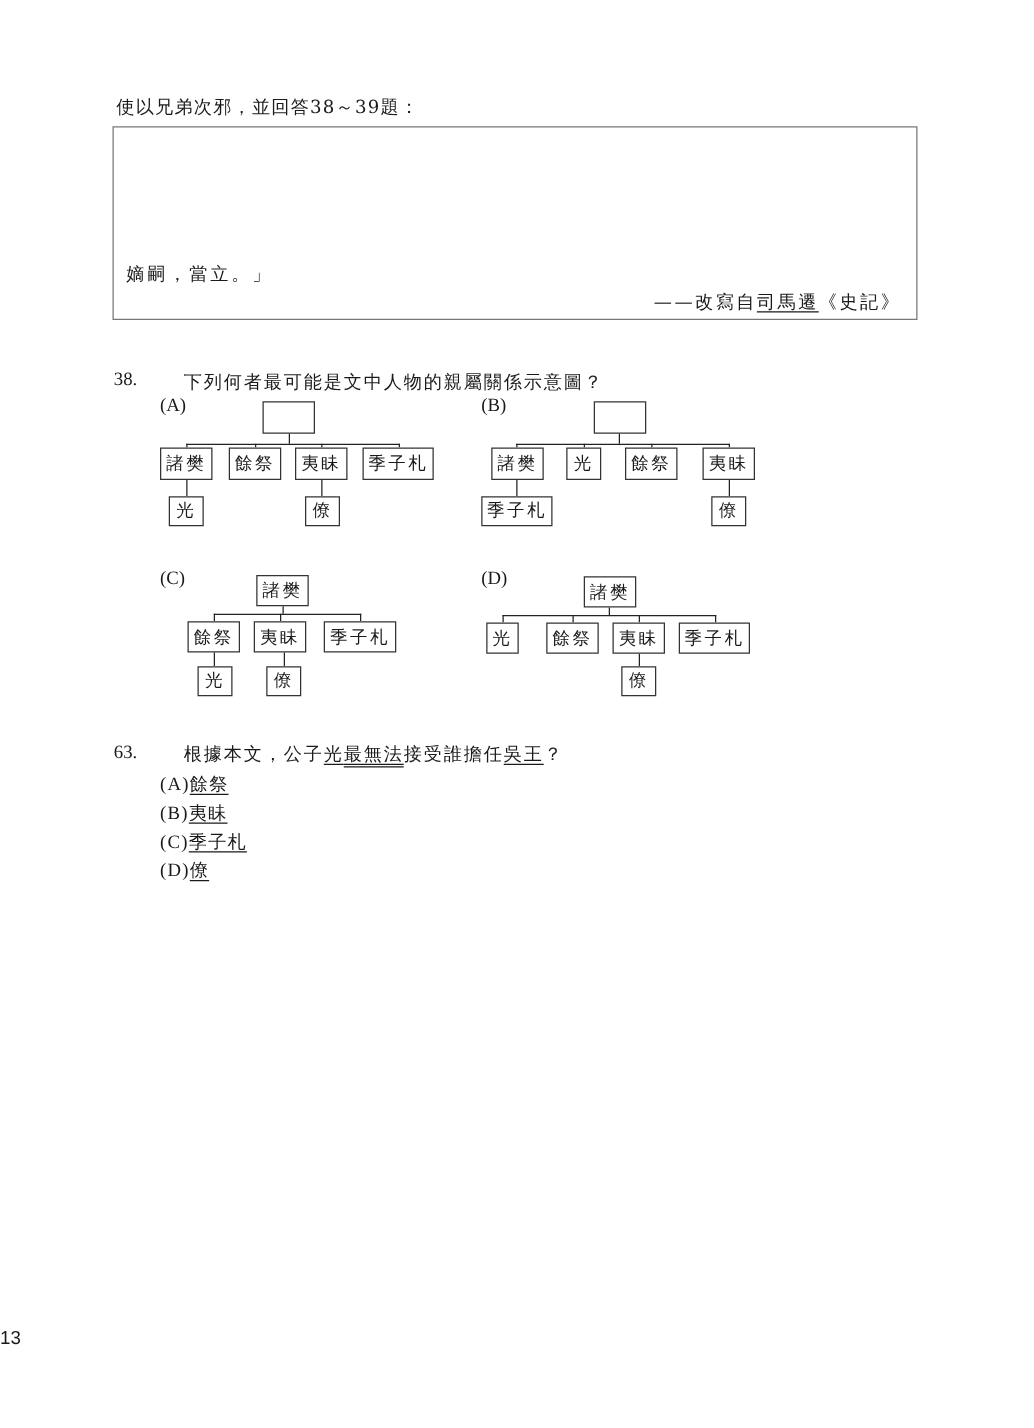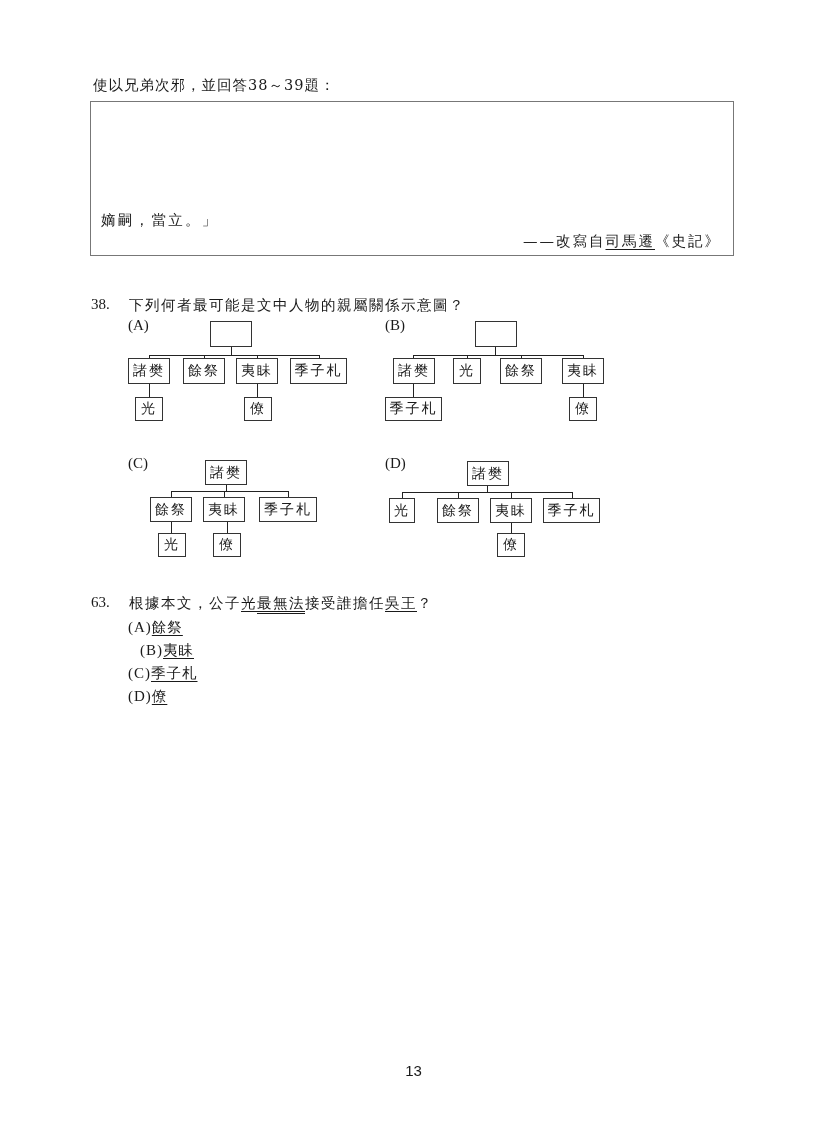--- a/index.html
+++ b/index.html
@@ -6,29 +6,29 @@
   body { width: 827px; height: 1142px; position: relative; overflow: hidden;
          font-family: "DejaVu Serif", "Liberation Serif", serif; color: #1a1a1a; }
   .abs { position: absolute; }
   .intro { left: 93px; top: 76px; font-size: 14.5px; letter-spacing: 1px; white-space: nowrap; }
   .passage-box { left: 90px; top: 101px; width: 644px; height: 155px; border: 1px solid #777; box-sizing: border-box; }
   .passage-line { position: absolute; left: 10px; font-size: 14.5px; letter-spacing: 2.3px; white-space: nowrap; line-height: 20px; }
   .u { text-decoration: underline; text-underline-offset: 3px; text-decoration-thickness: 1px; }
   .uu { text-decoration: underline double; text-underline-offset: 3px; text-decoration-thickness: 1px; }
   .source { position: absolute; right: 12px; top: 130px; font-size: 14.5px; letter-spacing: 2px; white-space: nowrap; }
   .qnum { font-family: "Liberation Serif", serif; font-size: 15px; }
-  .qtext { font-size: 14.5px; letter-spacing: 1.5px; white-space: nowrap; }
+  .qtext { font-size: 14.5px; letter-spacing: 1.5px; white-space: nowrap; margin-left: 18px; }
   .optlabel { font-family: "Liberation Serif", serif; font-size: 15px; }
   .box { position: absolute; border: 1px solid #333; background: #fff; box-sizing: border-box;
          font-size: 14px; display: flex; align-items: center; justify-content: center; letter-spacing: 2px;
          white-space: nowrap; }
   .hline { position: absolute; height: 1px; background: #222; }
   .vline { position: absolute; width: 1px; background: #222; }
   .choice { font-size: 14.5px; letter-spacing: 1px; white-space: nowrap; }
-  .pagenum { left: 0; width: 827px; top: 1062px; text-align: center; font-family: "Liberation Sans", sans-serif; font-size: 15px; }
+  .pagenum { left: 0; width: 827px; top: 1062px; font-family: "Liberation Sans", sans-serif; font-size: 15px; }
 </style>
 </head>
 <body>
 
 <div class="abs intro">使以兄弟次邪，並回答38～39題：</div>
 
 <div class="abs passage-box">
   <div class="passage-line" style="top:108px;"><span>嫡嗣，當立。」</span></div>
   <div class="source">
     <span>——改寫自</span><span class="u">司馬遷</span><span>《史記》</span>
@@ -109,21 +109,21 @@
   <div class="vline" style="left:511px; top:523px; height:10px;"></div>
   <div class="box" style="left:497px; top:533px; width:28px; height:24px;">僚</div>
 </div>
 
 <div class="abs qnum" style="left:91px; top:594px;">63.</div>
 <div class="abs qtext" style="left:129px; top:594px;" id="q39text"><span>根據本文，公子</span><span class="u">光</span><span class="uu">最無法</span><span>接受誰擔任</span><span class="u">吳王</span><span>？</span></div>
 
 <div class="abs choice" style="left:128px; top:618px;">
   <span class="optlabel">(A)</span><span class="u">餘祭</span>
 </div>
-<div class="abs choice" style="left:140px; top:641px;text-align:right;">
+<div class="abs choice" style="left:128px; top:641px;text-align:right;">
   <span class="optlabel">(B)</span><span class="u">夷眛</span>
 </div>
 <div class="abs choice" style="left:128px; top:664px;">
   <span class="optlabel">(C)</span><span class="u">季子札</span>
 </div>
 <div class="abs choice" style="left:128px; top:687px;">
   <span class="optlabel">(D)</span><span class="u">僚</span>
 </div>
 
 <div class="abs pagenum">13</div>

